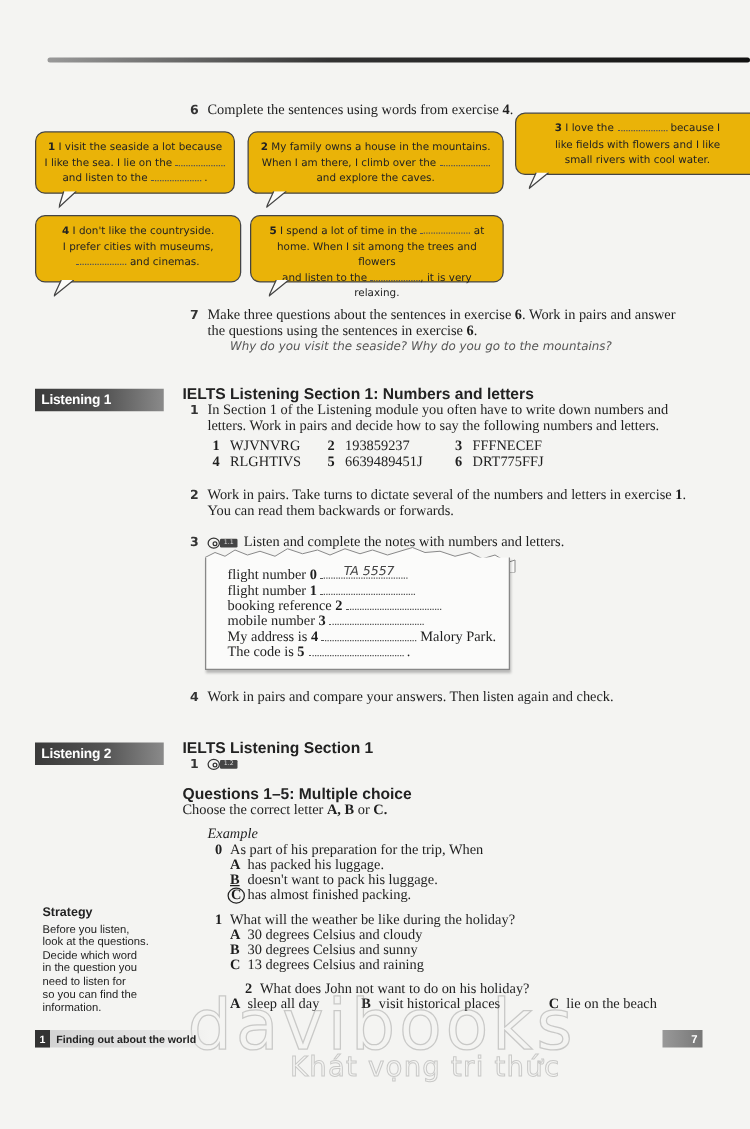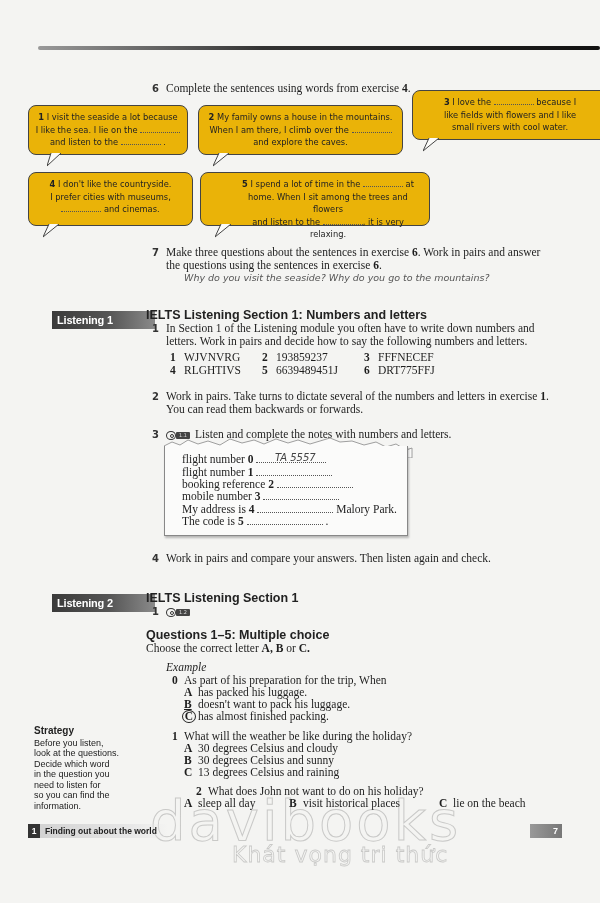--- a/index.html
+++ b/index.html
@@ -37,21 +37,21 @@
     .bubble .tail {
       position: absolute; bottom: -13px; width: 20px; height: 14px;
     }
     .bubble b { font-weight: bold; }
     .blank { display: inline-block; border-bottom: 1px dotted #555; width: 40px; height: 8px; }
 
     .section-tag {
       position: absolute; left: 28px; width: 103px; height: 18px;
       background: linear-gradient(to right, #3a3a3a 0%, #555 55%, #8a8a8a 100%);
       color: #fff; font-family: "Liberation Sans", sans-serif; font-weight: bold;
-      font-size: 11px; line-height: 18px; padding-left: 5px; letter-spacing: -0.2px; margin-left: 24px;
+      font-size: 11px; line-height: 18px; padding-left: 5px; letter-spacing: -0.2px;
     }
     .heading {
       position: absolute; font-family: "Liberation Sans", sans-serif; font-weight: bold;
       font-size: 12.5px; color: #222; white-space: nowrap;
     }
     .italic-example {
       position: absolute; font-family: "DejaVu Sans", sans-serif; font-style: italic;
       font-size: 9.5px; color: #555; white-space: nowrap;
     }
     .code-grid {
@@ -149,21 +149,21 @@
 
 <div class="bubble" style="left:28px; top:172px; width:165px; height:54px;">
   <div><b>4</b> <span>I don't like the countryside.</span></div>
   <div><span>I prefer cities with museums,</span></div>
   <div><span class="blank"></span> <span>and cinemas.</span></div>
   <svg class="tail" style="left:14px;" viewBox="0 0 20 14">
       <path d="M6 0 L0 13 L16 0" fill="#fbfbf9" stroke="#444" stroke-width="1"></path>
     </svg>
 </div>
 
-<div class="bubble" style="left:200px; top:172px; width:230px; height:54px;padding-left:32px;">
+<div class="bubble" style="left:200px; top:172px; width:203px; height:54px;">
   <div><b>5</b> <span>I spend a lot of time in the</span> <span class="blank"></span> <span>at</span></div>
   <div><span>home. When I sit among the trees and flowers</span></div>
   <div><span>and listen to the</span> <span class="blank"></span><span>, it is very relaxing.</span></div>
   <svg class="tail" style="left:14px;" viewBox="0 0 20 14">
       <path d="M6 0 L0 13 L16 0" fill="#fbfbf9" stroke="#444" stroke-width="1"></path>
     </svg>
 </div>
 
 <div class="line" style="left:152px; top:246px;">
   <span class="ex-num">7</span><span>Make three questions about the sentences in exercise </span><b>6</b><span>. Work in pairs and answer</span>

